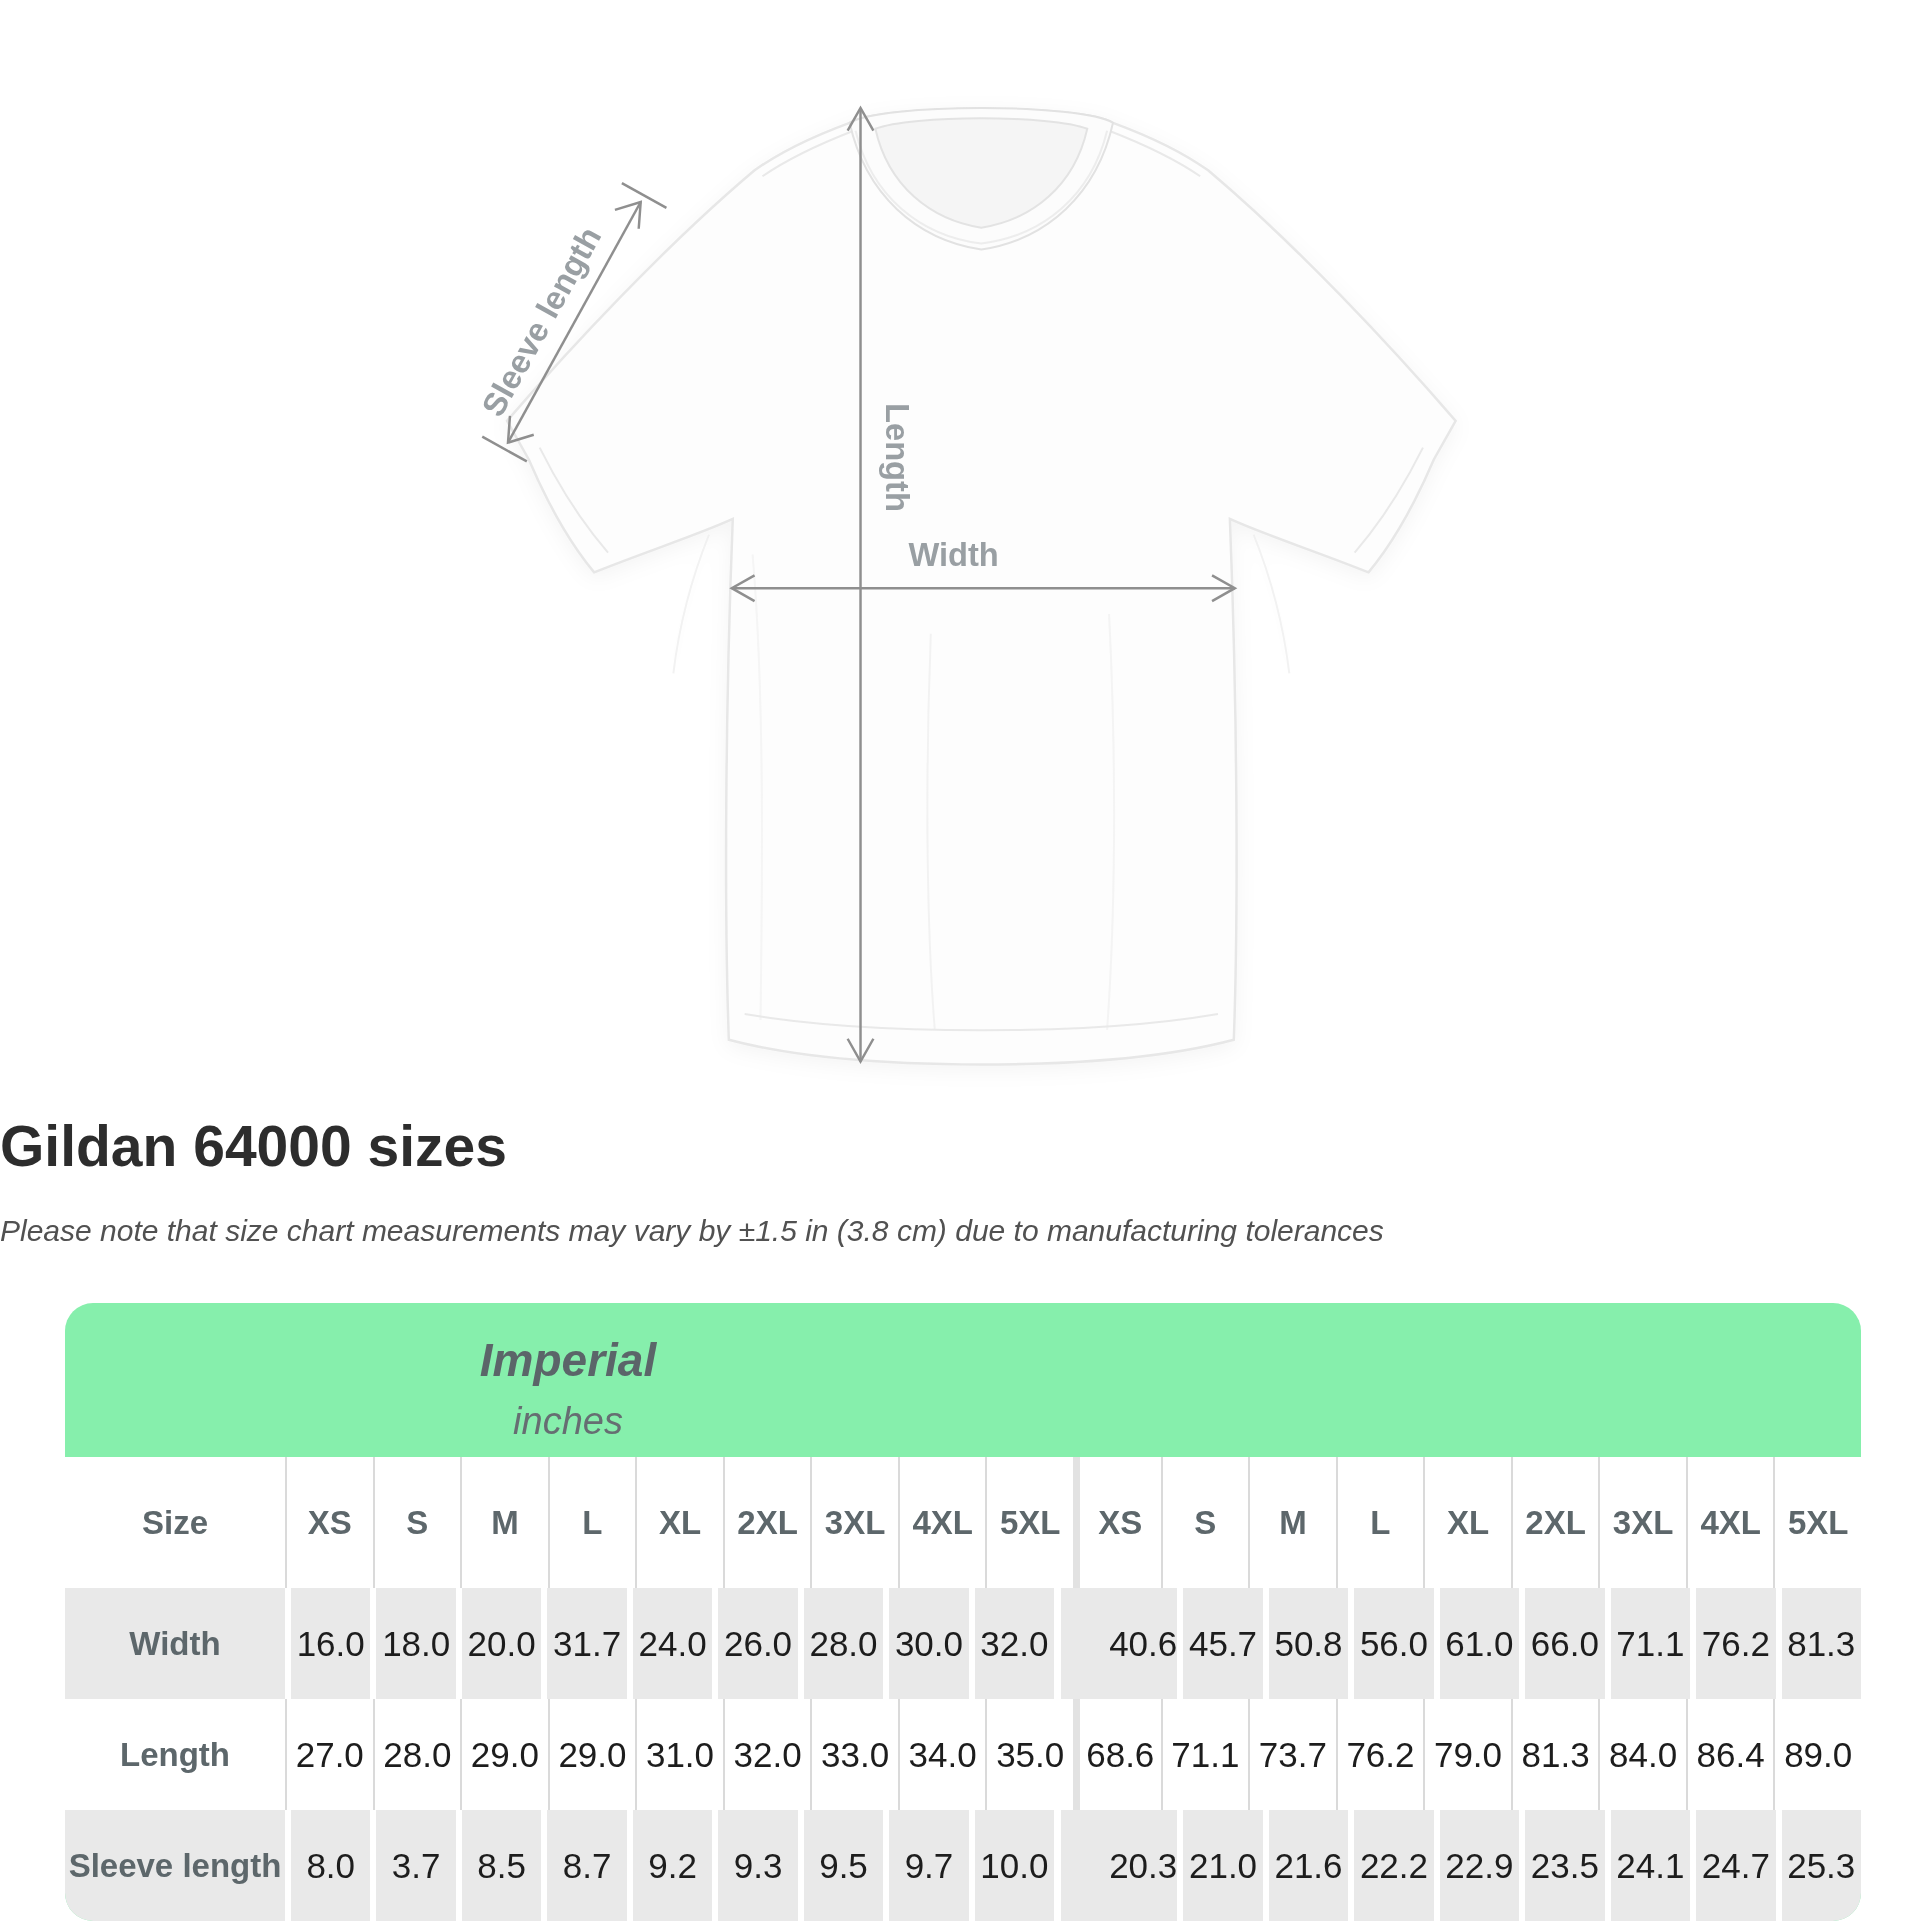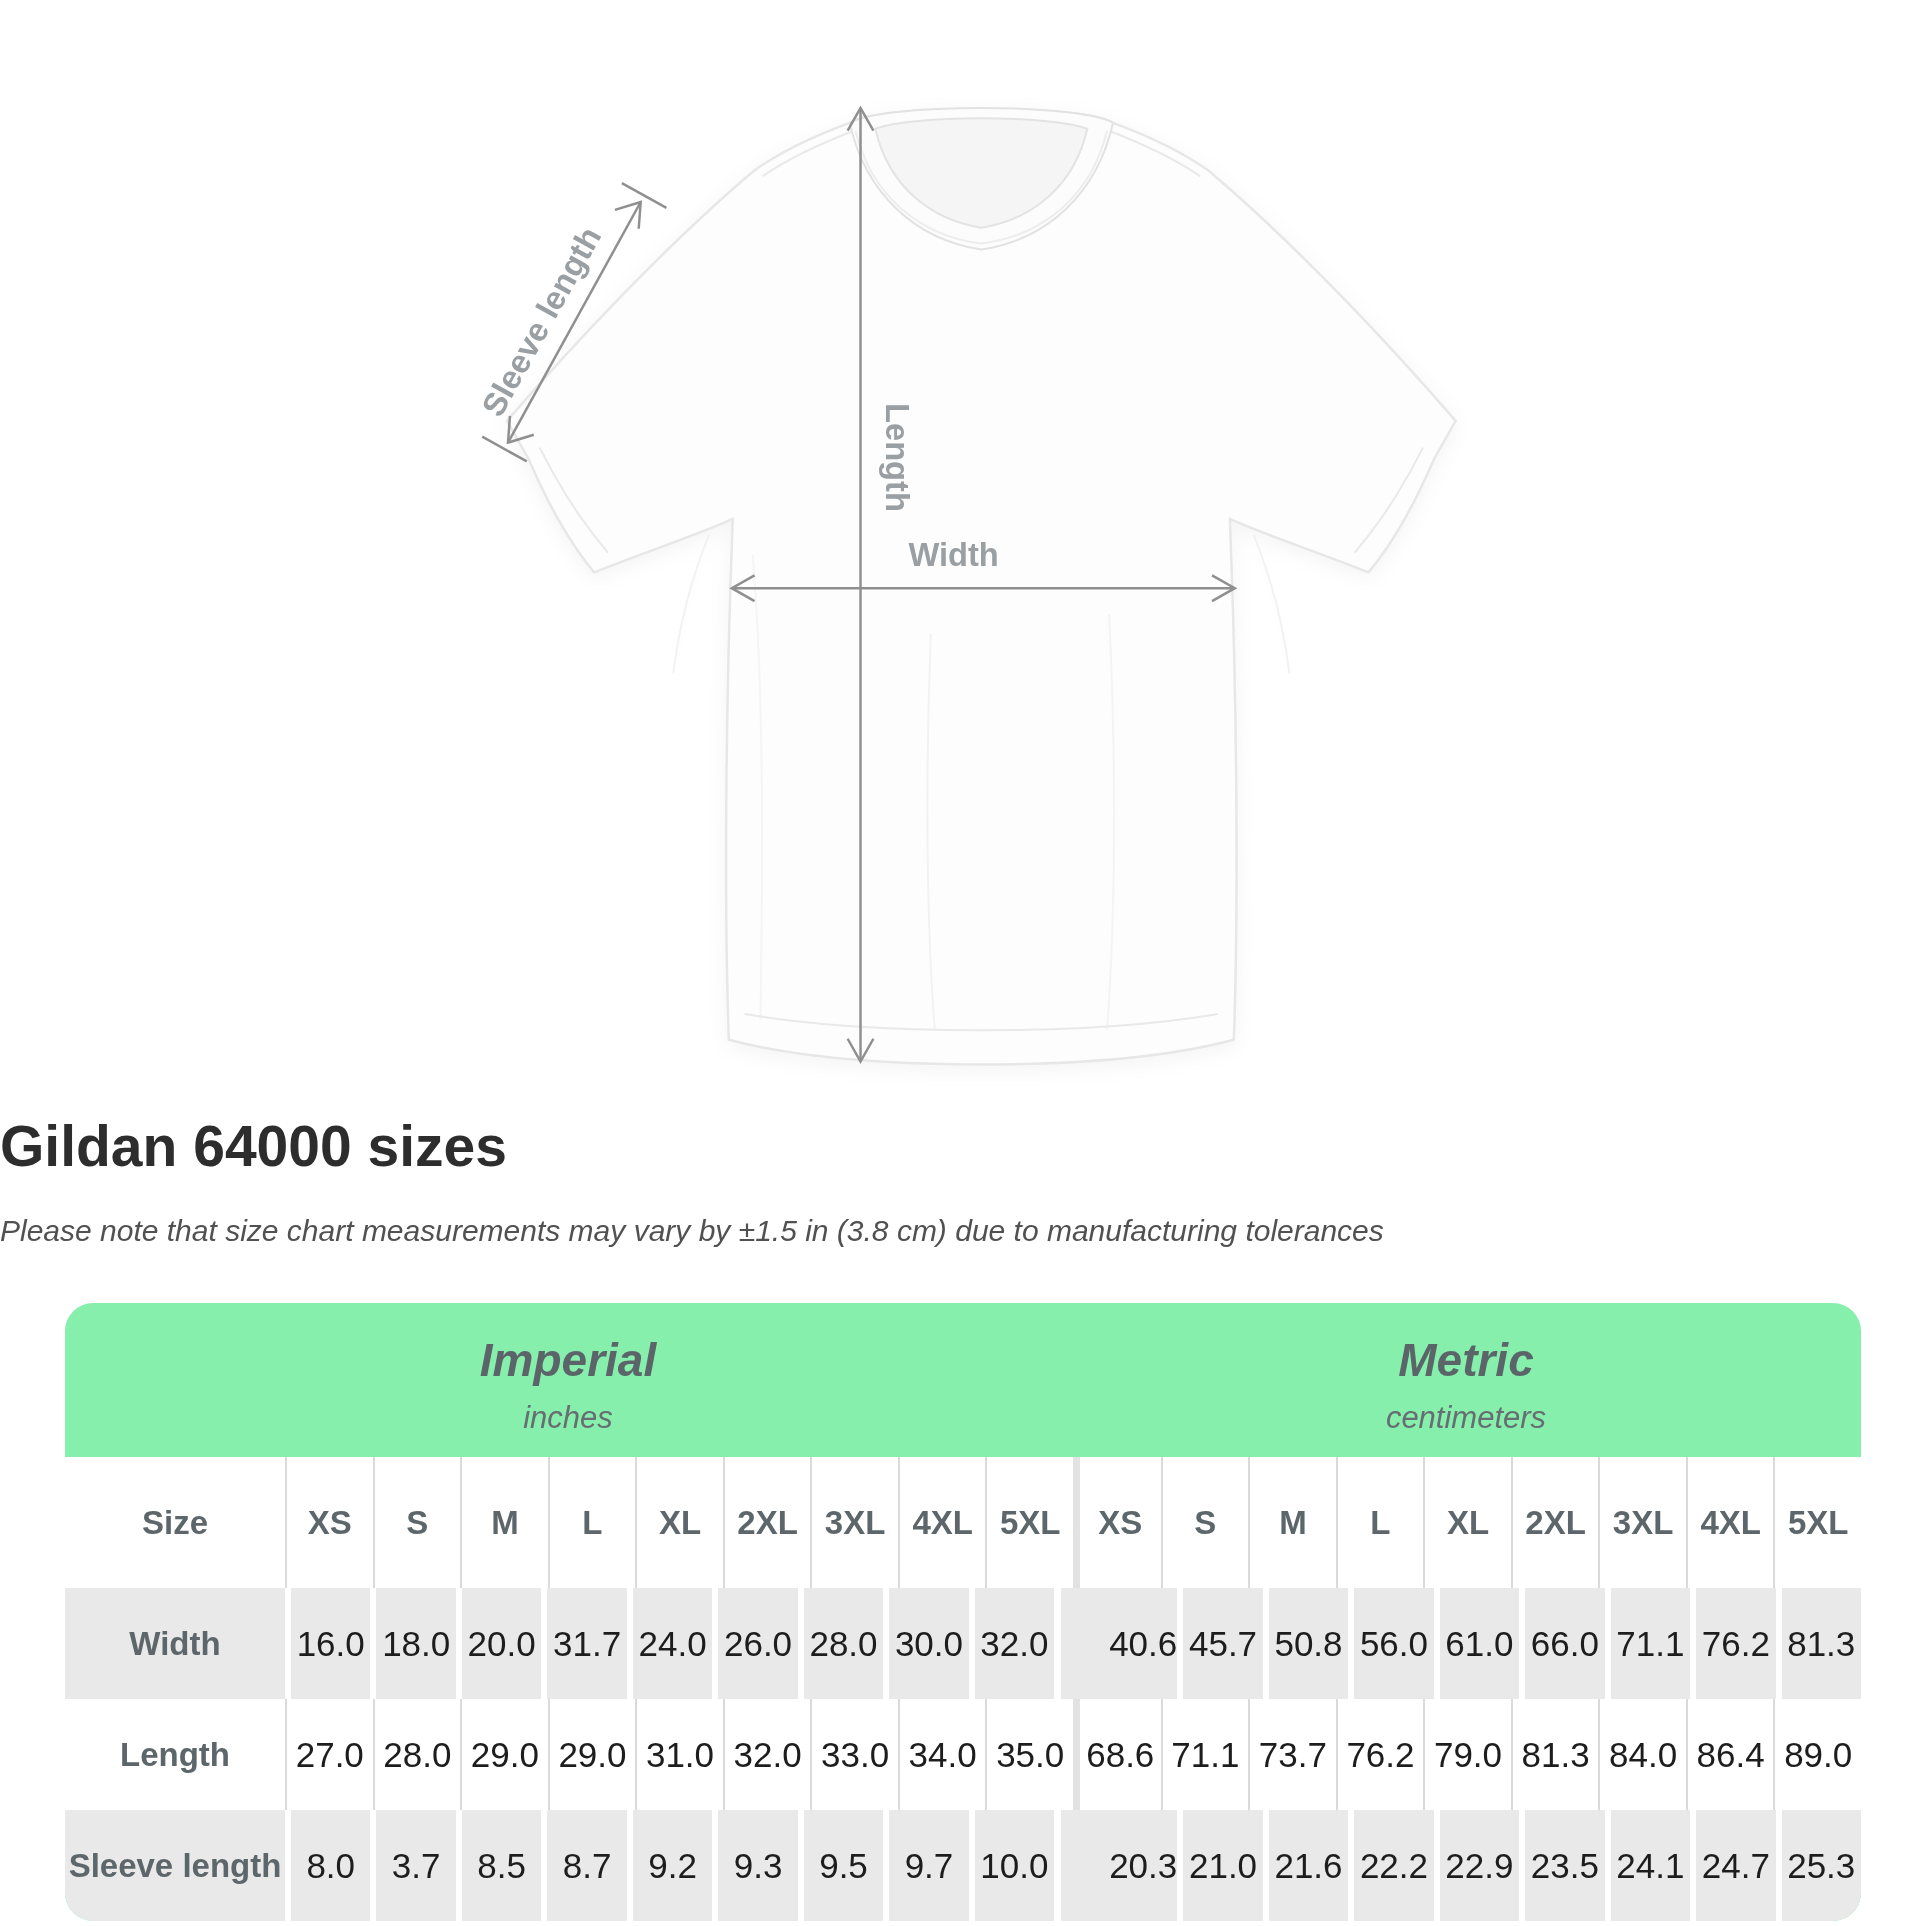--- a/index.html
+++ b/index.html
@@ -20,21 +20,21 @@
 
   .size-table{
     position:absolute;left:65px;top:1303px;width:1796px;
     background:#86efac;border-radius:28px;overflow:hidden;
   }
   .sys-header{display:flex;height:154px;}
   .sys-half{display:flex;flex-direction:column;align-items:center;justify-content:flex-start;padding-top:32px;box-sizing:border-box;}
   .sys-half.imperial{width:1006px;}
   .sys-half.metric{width:790px;}
   .sys-name{font-size:46px;font-weight:bold;font-style:italic;color:#5b6569;line-height:1.1;}
-  .sys-unit{font-size:31px;font-style:italic;color:#666e72;margin-top:14px;}
+  .sys-unit{font-size:38px;font-style:italic;color:#666e72;margin-top:14px;}
 
   .trow{display:grid;grid-template-columns:220px repeat(18,1fr);}
   .trow.white{background:#ffffff;}
   .trow.gray{background:#e9e9e9;}
   .trow.hdr{height:131px;}
   .trow.data{height:111px;}
   .cell{display:flex;align-items:center;justify-content:center;box-sizing:border-box;white-space:nowrap;}
   .cell.lbl{font-weight:bold;color:#5d676b;font-size:33px;}
   .cell.val{color:#1d1d1d;font-size:35px;}
   .trow.white .sep{border-left:2px solid #dadada;}
@@ -121,24 +121,20 @@
   </svg>
 
   <div class="title">Gildan 64000 sizes</div>
   <div class="note">Please note that size chart measurements may vary by ±1.5 in (3.8 cm) due to manufacturing tolerances</div>
 
   <div class="size-table">
     <div class="sys-header">
       <div class="sys-half imperial">
         <div class="sys-name">Imperial</div>
         <div class="sys-unit">inches</div>
-      </div>
-      <div class="sys-half metric">
-        <div class="sys-name">Metric</div>
-        <div class="sys-unit">centimeters</div>
       </div>
     </div>
     <div id="grid-rows">
         <div class="trow white hdr">
           <div class="cell lbl">Size</div>
           <div class="cell lbl sep">XS</div>
           <div class="cell lbl sep">S</div>
           <div class="cell lbl sep">M</div>
           <div class="cell lbl sep">L</div>
           <div class="cell lbl sep">XL</div>

